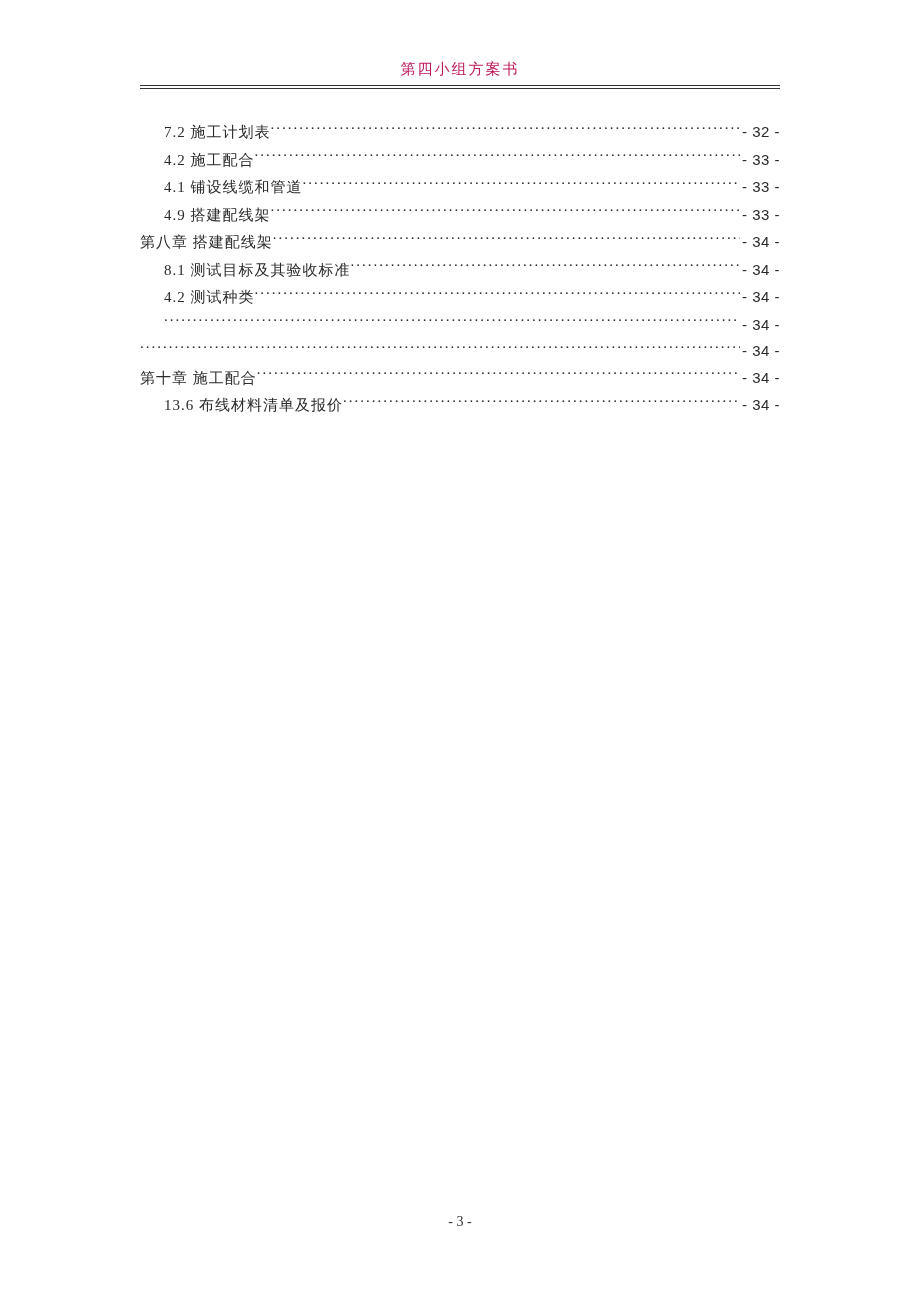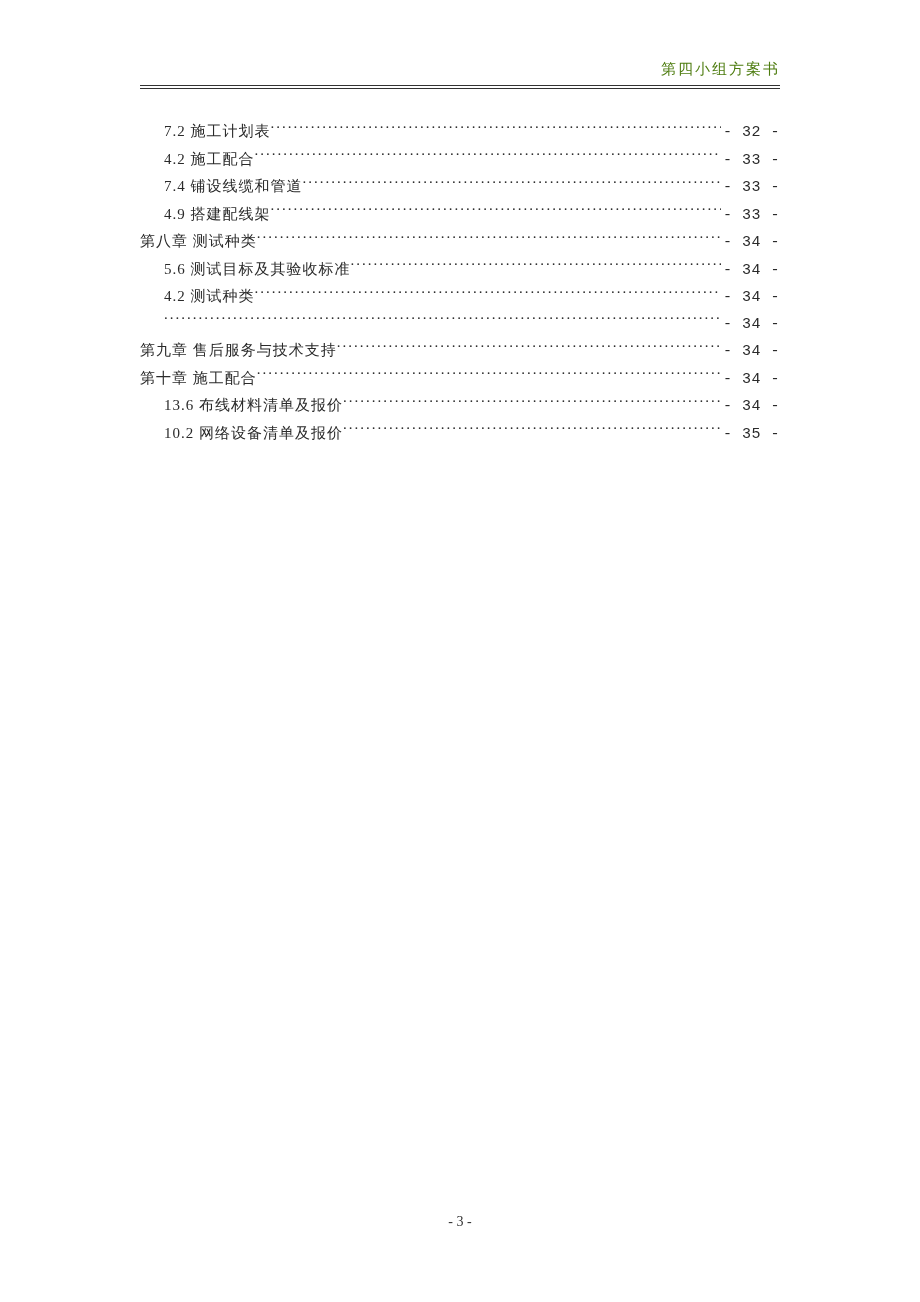--- a/index.html
+++ b/index.html
@@ -14,23 +14,23 @@
       font-family: "SimSun", "宋体", serif;
       position: relative;
     }
     .page {
       width: 100%;
       height: 100%;
       padding: 60px 140px 60px 140px;
       position: relative;
     }
     .header {
-      text-align: right;
+      text-align: center;
       font-size: 15px;
-      color: #4d7c0f;
+      color: #be185d;
       padding-bottom: 6px;
       letter-spacing: 2px;
     }
     .header-line {
       border-bottom: 1px solid #333;
       margin-bottom: 2px;
     }
     .header-line2 {
       border-bottom: 1px solid #333;
       margin-bottom: 30px;
@@ -66,21 +66,21 @@
       content: "................................................................................................................................................................................................................";
       position: absolute;
       left: 0;
       bottom: 0;
       letter-spacing: 2px;
       color: #2a2a2a;
     }
     .toc-page {
       flex: 0 0 auto;
       padding-left: 2px;
-      font-family: Liberation Mono, monospace;
+      font-family: Liberation Sans, sans-serif;
       letter-spacing: 0.5px;
     }
     .footer {
       position: absolute;
       bottom: 72px;
       left: 0;
       right: 0;
       text-align: center;
       font-size: 14px;
       color: #333;
@@ -100,64 +100,58 @@
         <span class="toc-label">7.2  施工计划表 </span>
         <span class="toc-dots"></span>
         <span class="toc-page">- 32 -</span>
       </div>
       <div class="toc-row level2">
         <span class="toc-label">4.2  施工配合 </span>
         <span class="toc-dots"></span>
         <span class="toc-page">- 33 -</span>
       </div>
       <div class="toc-row level2">
-        <span class="toc-label">7.4  铺设线缆和管道</span>
+        <span class="toc-label">4.1  铺设线缆和管道</span>
         <span class="toc-dots"></span>
         <span class="toc-page">- 33 -</span>
       </div>
       <div class="toc-row level2">
         <span class="toc-label">4.9  搭建配线架 </span>
         <span class="toc-dots"></span>
         <span class="toc-page">- 33 -</span>
       </div>
       <div class="toc-row level1">
-        <span class="toc-label">第八章  测试种类</span>
+        <span class="toc-label">第八章  搭建配线架</span>
         <span class="toc-dots"></span>
         <span class="toc-page">- 34 -</span>
       </div>
       <div class="toc-row level2">
-        <span class="toc-label">5.6  测试目标及其验收标准</span>
+        <span class="toc-label">8.1  测试目标及其验收标准</span>
         <span class="toc-dots"></span>
         <span class="toc-page">- 34 -</span>
       </div>
       <div class="toc-row level2">
         <span class="toc-label">4.2  测试种类 </span>
         <span class="toc-dots"></span>
         <span class="toc-page">- 34 -</span>
       </div>
       <div class="toc-row level2">
         <span class="toc-dots"></span>
         <span class="toc-page">- 34 -</span>
       </div>
       <div class="toc-row level1">
-        <span class="toc-label">第九章  售后服务与技术支持</span>
         <span class="toc-dots"></span>
         <span class="toc-page">- 34 -</span>
       </div>
       <div class="toc-row level1">
         <span class="toc-label">第十章  施工配合 </span>
         <span class="toc-dots"></span>
         <span class="toc-page">- 34 -</span>
       </div>
       <div class="toc-row level2">
         <span class="toc-label">13.6  布线材料清单及报价</span>
         <span class="toc-dots"></span>
         <span class="toc-page">- 34 -</span>
       </div>
-      <div class="toc-row level2">
-        <span class="toc-label">10.2  网络设备清单及报价</span>
-        <span class="toc-dots"></span>
-        <span class="toc-page">- 35 -</span>
-      </div>
     </div>
 
   <div class="footer">- 3 -</div>
 </div>
 
 </body></html>

